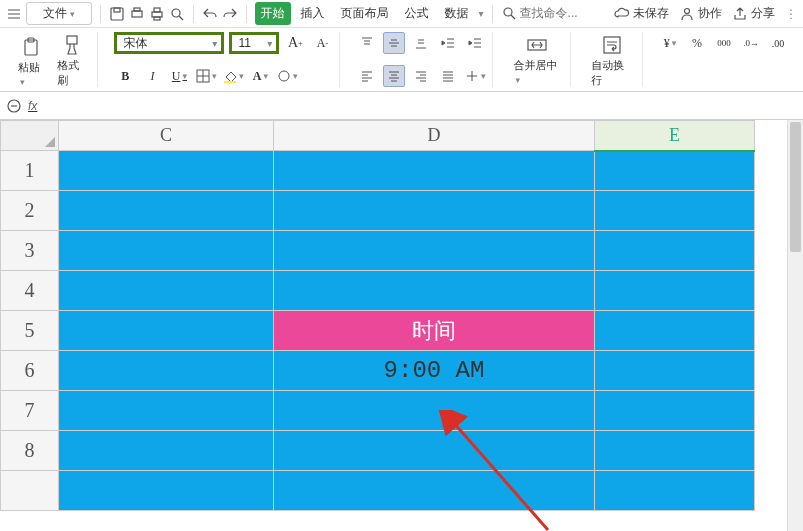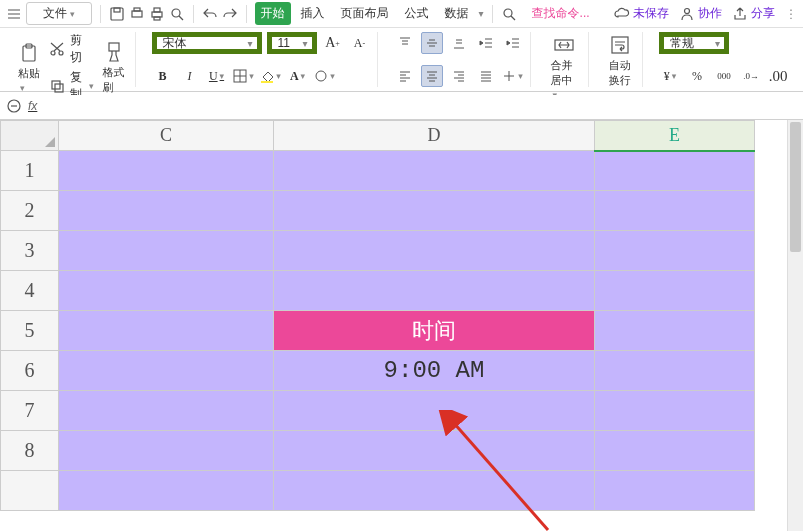--- a/index.html
+++ b/index.html
@@ -6,47 +6,47 @@
 body { font-family:"Microsoft YaHei",Arial,sans-serif; font-size:12px; color:#333; background:#fff; width:803px; height:531px; overflow:hidden; position:relative; }
 .menubar { height:28px; display:flex; align-items:center; padding:0 6px; border-bottom:1px solid #e0e0e0; gap:4px; }
 .menu-btn { display:flex; align-items:center; gap:3px; padding:2px 6px; cursor:pointer; font-size:12px; }
 .file-btn { border:1px solid #ccc; border-radius:3px; padding:2px 16px; }
 .sep { width:1px; height:18px; background:#ddd; margin:0 4px; }
 .icon { width:16px; height:16px; display:inline-flex; align-items:center; justify-content:center; }
 .icon svg { width:16px; height:16px; stroke:#555; fill:none; stroke-width:1.2; }
 .tab { padding:3px 6px; cursor:pointer; font-size:12px;font-family:Liberation Serif, serif; }
 .tab.active { background:#2ea44f; color:#fff; border-radius:3px; }
 .right-group { margin-left:auto; display:flex; align-items:center; gap:10px; color:#4a6; font-size:12px; }
-.right-group .item { color:#6d28d9; display:flex; align-items:center; gap:3px; cursor:pointer; }
-.search-hint { color:#ec4899; font-size:12px; display:flex; align-items:center; gap:15px; }
+.right-group .item { color:#404040; display:flex; align-items:center; gap:3px; cursor:pointer; }
+.search-hint { color:#737373; font-size:12px; display:flex; align-items:flex-start; gap:3px; }
 .ribbon { height:64px; display:flex; align-items:stretch; padding:4px 8px; border-bottom:1px solid #d0d0d0; gap:10px; }
 .grp { display:flex; flex-direction:column; justify-content:space-between; padding:0 6px; border-right:1px solid #e8e8e8; }
 .grp:last-child { border-right:none; }
 .grp-row { display:flex; align-items:center; gap:5px; }
 .big-btn { display:flex; flex-direction:column; align-items:center; gap:2px; padding:2px 4px; cursor:pointer; font-size:11px; }
 .big-btn .icon { width:22px; height:22px; }
 .big-btn .icon svg { width:22px; height:22px; }
-.sel { border:5px solid #4d7c0f; height:22px; font-size:12px; padding:0 18px 0 6px; background:#fff; position:relative; display:inline-flex; align-items:center; min-width:60px; }
+.sel { border:3px solid #4d7c0f; height:22px; font-size:12px; padding:0 18px 0 6px; background:#fff; position:relative; display:inline-flex; align-items:center; min-width:60px; }
 .sel::after { content:"▾"; position:absolute; right:4px; color:#888; font-size:10px; }
 .btn-sm { width:22px; height:22px; display:inline-flex; align-items:center; justify-content:center; cursor:pointer; border-radius:2px; font-family:"Times New Roman",serif; }
 .btn-sm.active { background:#d0d8e8; border:1px solid #90a8d0; }
 .namebox-row { height:28px; display:flex; align-items:center; border-bottom:1px solid #d0d0d0; padding:0 6px; gap:8px; }
 .namebox { width:130px; height:22px; border:1px solid #ccc; display:flex; align-items:center; justify-content:flex-end; padding:0 22px 0 6px; position:relative; font-size:12px; }
 .namebox::after { content:"▾"; position:absolute; right:4px; color:#888; font-size:10px; }
 .fx-area { display:flex; align-items:center; gap:6px; flex:1;text-decoration:underline; }
 .fx-input { flex:1; height:22px; border:none; outline:none; font-size:12px; }
 .grid-wrap { position:relative; height:calc(531px - 28px - 64px - 28px); overflow:hidden; }
 table.sheet { border-collapse:collapse; table-layout:fixed; }
 table.sheet th, table.sheet td { border:1px solid #ccc; font-weight:normal; }
 .corner { width:58px; height:30px; background:#f0f0f0; position:relative; }
 .corner::after { content:""; position:absolute; right:3px; bottom:3px; border-style:solid; border-width:0 0 10px 10px; border-color:transparent transparent #b0b0b0 transparent; }
 .colhead { height:30px; background:#f5f5f5; text-align:center; font-size:18px; color:#555; font-family:"Times New Roman",serif; }
 .colhead.sel-col { background:#e8f0e0; border-bottom:2px solid #2ea44f; color:#2a8; }
 .rowhead { width:58px; background:#f5f5f5; text-align:center; font-size:20px; color:#555; font-family:"Times New Roman",serif; }
-td.cell { height:40px; background:#c4b5fd; }
+td.cell { height:40px; background:#0ea5e9; }
 td.cell.hdr { background:#ec4899; color:#fff; text-align:center; font-size:22px; font-family:"SimSun","宋体",serif; }
 td.cell.val { text-align:center; font-size:24px; font-family:"Courier New",monospace; color:#333; }
 .vscroll { position:absolute; right:0; top:0; width:16px; height:100%; background:#f0f0f0; border-left:1px solid #ddd; }
 .vscroll .thumb { position:absolute; left:2px; right:2px; top:2px; height:130px; background:#c8c8c8; border-radius:2px; }
 .arrow-annot { position:absolute; pointer-events:none; }
 .dd::after { content:"▾"; font-size:9px; color:#888; margin-left:2px; }
 </style>
 </head>
 <body>
 
@@ -149,41 +149,20 @@
     <div class="grp-row">
       <div class="big-btn">
         <span class="icon">
             <svg viewBox="0 0 22 22">
               <rect x="5" y="4" width="12" height="15" rx="1"></rect>
               <rect x="8" y="2" width="6" height="4" rx="1"></rect>
             </svg>
           </span>
         <span class="dd">粘贴</span>
       </div>
-      <div style="display:flex;flex-direction:column;gap:3px">
-        <div class="grp-row">
-            <span class="icon">
-              <svg viewBox="0 0 16 16">
-                <circle cx="4" cy="12" r="2"></circle>
-                <circle cx="12" cy="12" r="2"></circle>
-                <path d="M5 10L14 2M11 10L2 2"></path>
-              </svg>
-            </span>
-            <span>剪切</span>
-          </div>
-        <div class="grp-row dd">
-            <span class="icon">
-              <svg viewBox="0 0 16 16">
-                <rect x="3" y="3" width="8" height="8"></rect>
-                <rect x="6" y="6" width="8" height="8"></rect>
-              </svg>
-            </span>
-            <span>复制</span>
-          </div>
-      </div>
       <div class="big-btn">
         <span class="icon">
             <svg viewBox="0 0 22 22">
               <rect x="6" y="2" width="10" height="8"></rect>
               <path d="M9 10v4l-2 6h8l-2-6v-4"></path>
             </svg>
           </span>
         <span>格式刷</span>
       </div>
     </div>
@@ -303,30 +282,25 @@
             <rect x="3" y="3" width="16" height="16"></rect>
             <path d="M6 8h10M6 11h7a2 2 0 010 4h-2m0 0l2-2m-2 2l2 2"></path>
           </svg>
         </span>
       <span>自动换行</span>
     </div>
   </div>
 
   <div class="grp" style="border-right:none">
     <div class="grp-row">
-      <div class="sel" style="min-width:70px">
-          <span>常规</span>
-        </div>
-    </div>
-    <div class="grp-row">
       <span class="btn-sm dd">¥</span>
       <span class="btn-sm">%</span>
       <span class="btn-sm" style="font-size:9px">000</span>
       <span class="btn-sm" style="font-size:9px">.0→</span>
-      <span class="btn-sm" style="font-size:15px">.00</span>
+      <span class="btn-sm" style="font-size:10px">.00</span>
     </div>
   </div>
 </div>
 
 <div class="namebox-row">
   <div class="fx-area">
     <span class="icon">
         <svg viewBox="0 0 16 16">
           <circle cx="8" cy="8" r="6"></circle>
           <path d="M5 8h6"></path>

